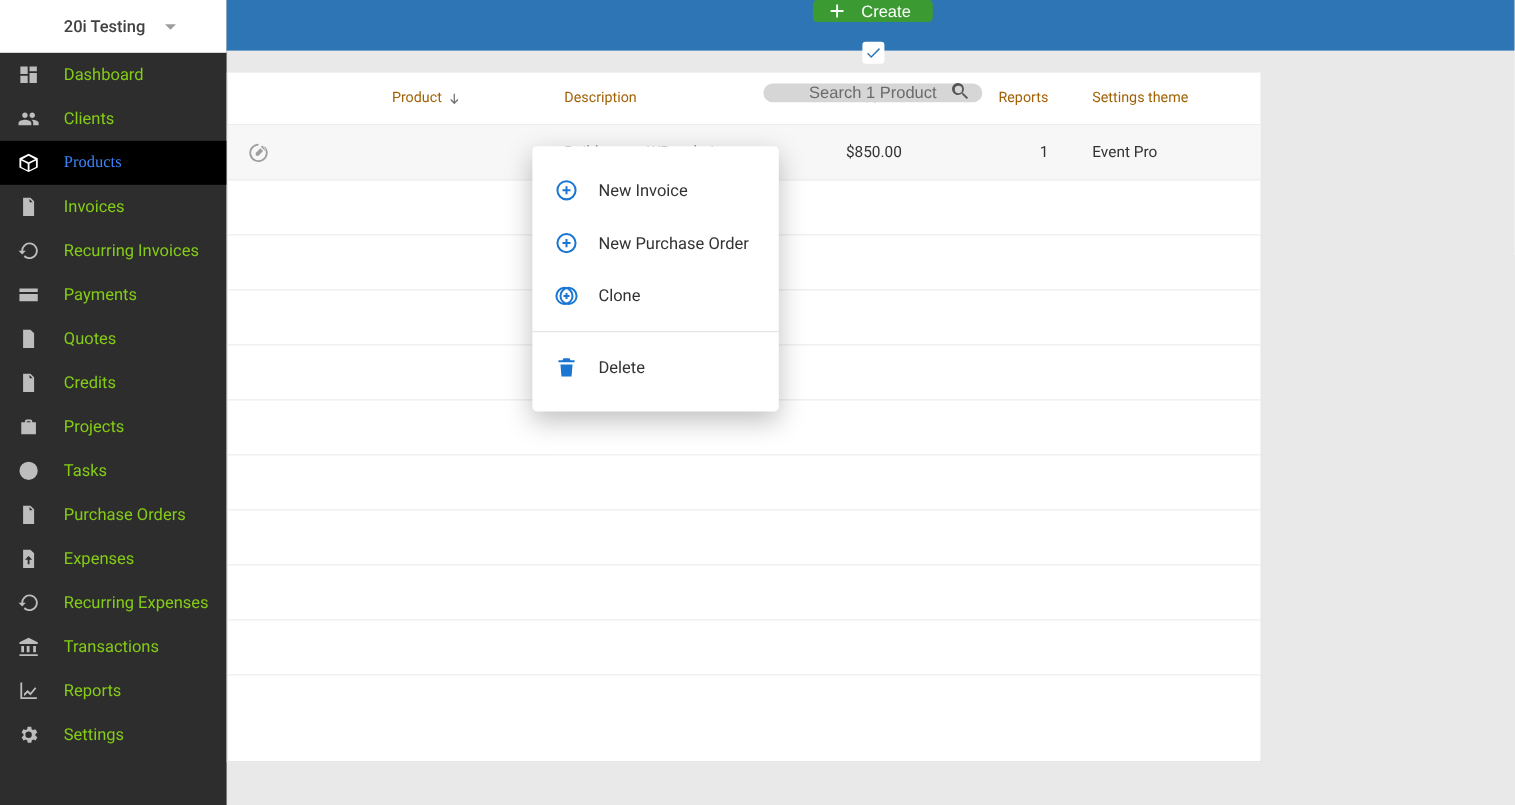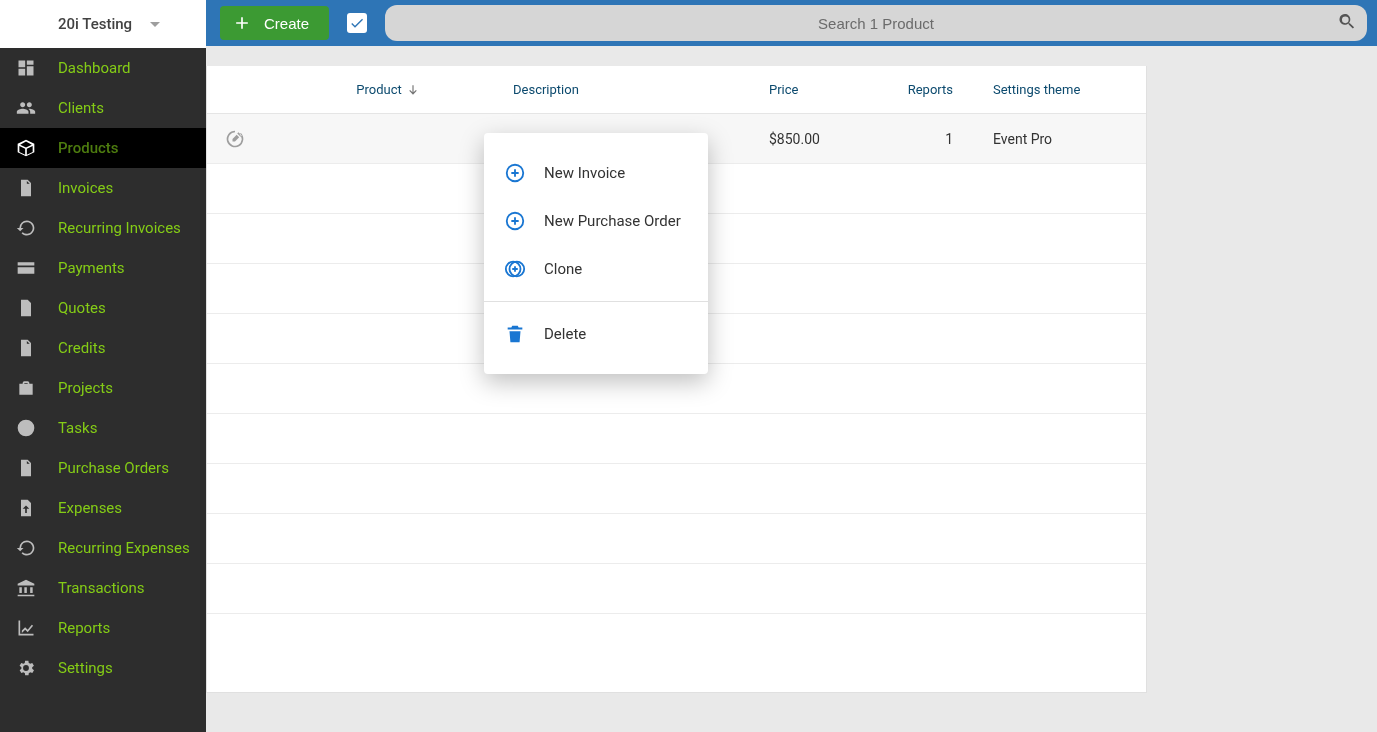--- a/index.html
+++ b/index.html
@@ -50,22 +50,23 @@
     display: flex;
     align-items: center;
     height: 40px;
     padding: 0 16px;
     cursor: pointer;
     color: #84cc16;
     font-size: 15px;
   }
   .nav-item.active {
     background: #000000;
-    color: #4d7c0f;
+    color: #3b82f6;
     font-weight: 500;
+    font-family: Liberation Serif, serif;
   }
   .nav-item .icon {
     width: 28px;
     display: inline-flex;
     align-items: center;
     justify-content: flex-start;
     margin-right: 14px;
     color: #bdbdbd;
   }
   .nav-item.active .icon { color: #ffffff; }
@@ -79,20 +80,21 @@
     position: relative;
     min-width: 0;
   }
   .toolbar {
     background: #2e75b6;
     height: 46px;
     display: flex;
     align-items: center;
     padding: 0 10px 0 14px;
     gap: 18px;
+    flex-direction: column;
   }
   .create-btn {
     background: #3c9a33;
     color: #fff;
     border: none;
     height: 34px;
     padding: 0 20px 0 12px;
     border-radius: 4px;
     display: inline-flex;
     align-items: center;
@@ -153,21 +155,21 @@
     height: 627px;
     border: 1px solid #e0e0e0;
     border-top: none;
   }
   .thead {
     display: flex;
     align-items: center;
     height: 48px;
     border-bottom: 1px solid #e5e5e5;
     font-size: 13px;
-    color: #0c4a6e;
+    color: #a16207;
     padding-right: 24px;
   }
   .tbody {}
   .trow {
     display: flex;
     align-items: center;
     height: 50px;
     background: #f7f7f7;
     border-bottom: 1px solid #ececec;
     padding-right: 24px;

